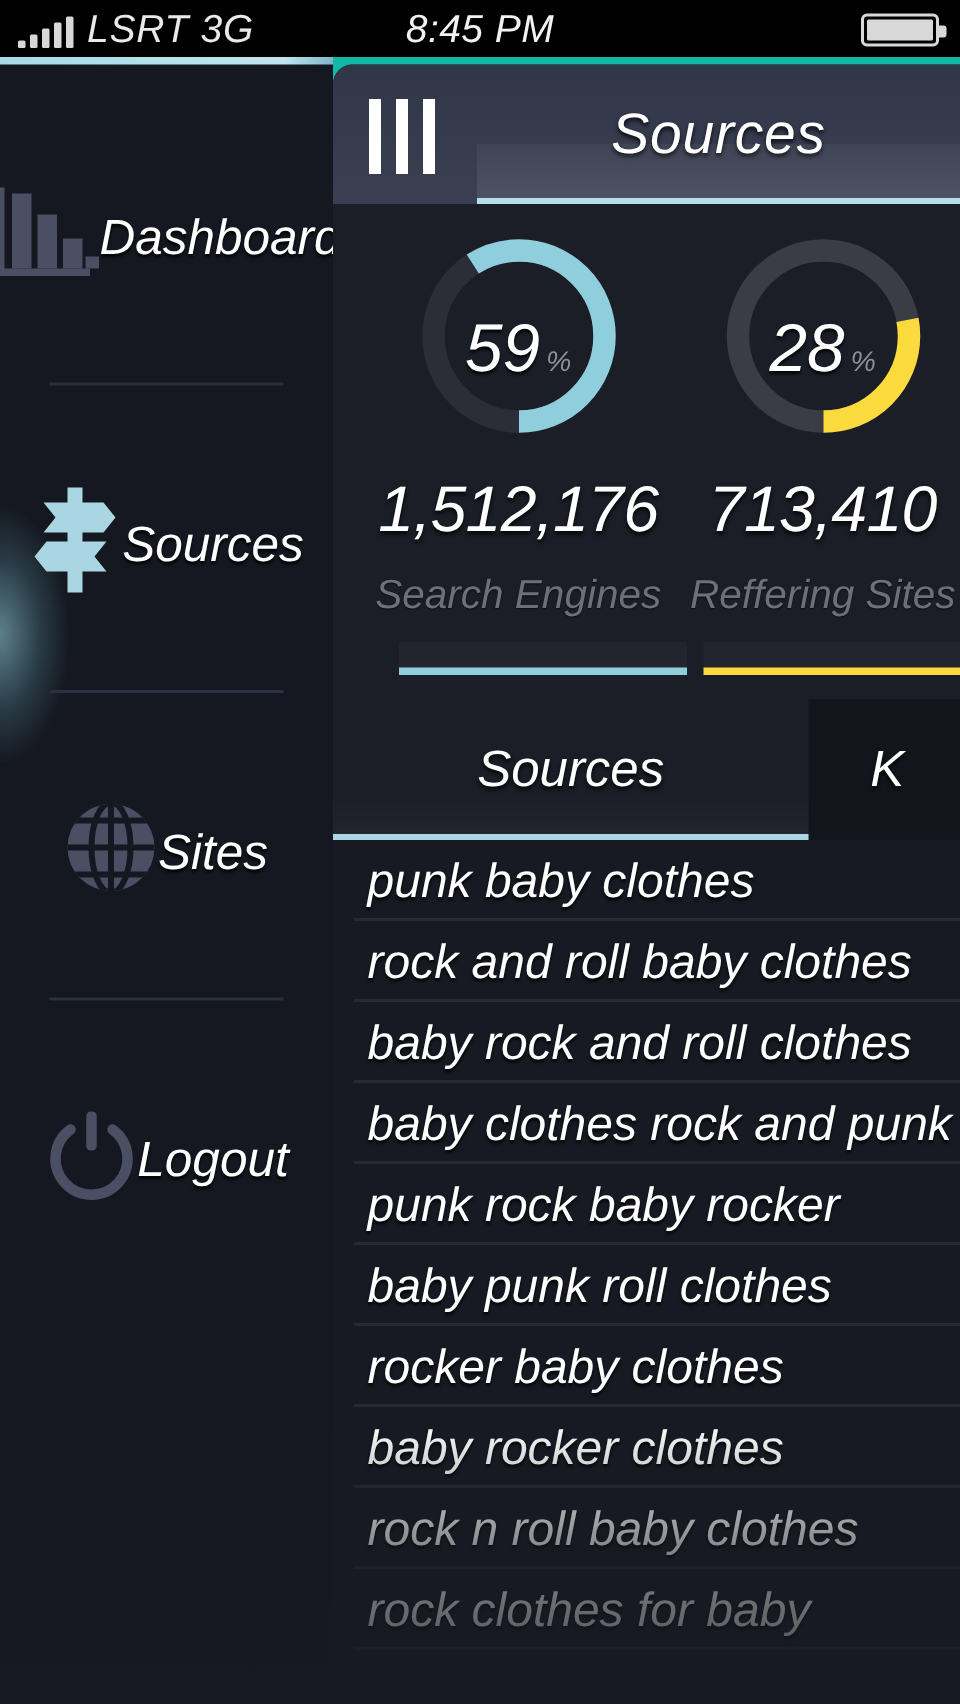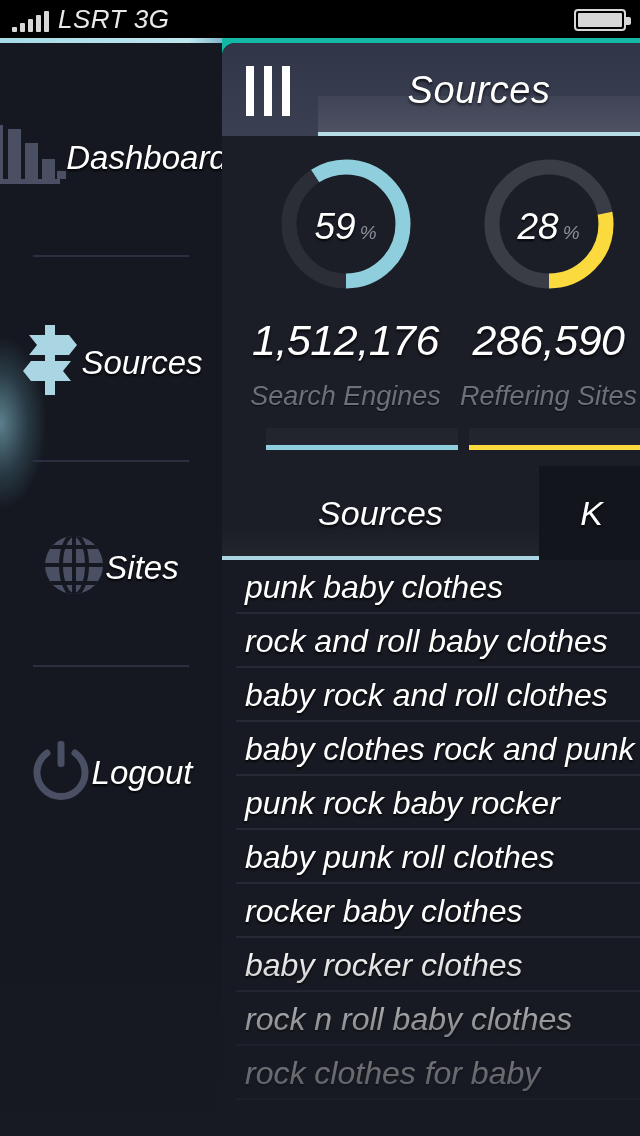--- a/index.html
+++ b/index.html
@@ -107,21 +107,21 @@
     display:flex; flex-direction:column; align-items:center;
   }
   .stat.s1 { left:22px; }
   .stat.s2 { left:225px; }
   .donut { position:relative; width:140px; height:140px; margin-top:18px; }
   .donut svg { display:block; transform:rotate(-90deg); }
   .donut-center {
     position:absolute; inset:0; display:flex; align-items:baseline; justify-content:center;
     gap:4px; padding-top:52px;
   }
-  .donut-val { font-size:37px; color:#ffffff; text-shadow:0 2px 2px rgba(0,0,0,.8); }
+  .donut-val { font-size:45px; color:#ffffff; text-shadow:0 2px 2px rgba(0,0,0,.8); }
   .donut-pct { font-size:19px; color:#8c8f98; }
   .stat-num {
     font-size:43px; color:#ffffff; margin-top:22px; letter-spacing:-0.5px;
     text-shadow:0 2px 3px rgba(0,0,0,.85); white-space:nowrap;
   }
   .stat-label {
     font-size:27px; color:#6d7078; margin-top:16px; white-space:nowrap;
     text-shadow:0 1px 1px rgba(0,0,0,.6);
   }
   .stat-bar {
@@ -168,20 +168,21 @@
     <div class="sb-left">
       <span class="signal">
         <i></i>
           <i></i>
           <i></i>
           <i></i>
           <i></i>
       </span>
       <span class="carrier">LSRT 3G</span>
     </div>
+    <div class="sb-time">8:45 PM</div>
     <div class="battery">
         <i></i>
       </div>
   </div>
 
   <div class="sidebar">
     <div class="side-glow"></div>
     <div class="nav">
 
       <div class="nav-item">
@@ -288,21 +289,21 @@
         <div class="donut">
           <svg width="140" height="140" viewBox="0 0 140 140">
             <circle cx="70" cy="70" r="57" fill="none" stroke="#3a3d45" stroke-width="15"></circle>
             <circle id="arc1" cx="70" cy="70" r="57" fill="none" stroke="#fada3c" stroke-width="15" stroke-linecap="butt" stroke-dasharray="358.1" stroke-dashoffset="257.9" transform="scale(-1,1) translate(-140,0)"></circle>
           </svg>
           <div class="donut-center">
             <span class="donut-val">28</span>
             <span class="donut-pct">%</span>
           </div>
         </div>
-        <div class="stat-num">286,590</div>
+        <div class="stat-num">713,410</div>
         <div class="stat-label">Reffering Sites</div>
         <div class="stat-bar">
             <i id="bar1" style="background: rgb(250, 218, 60);"></i>
           </div>
       </div>
 
     </div>
 
     <div class="tabs">
       <div class="tab active">Sources</div>

